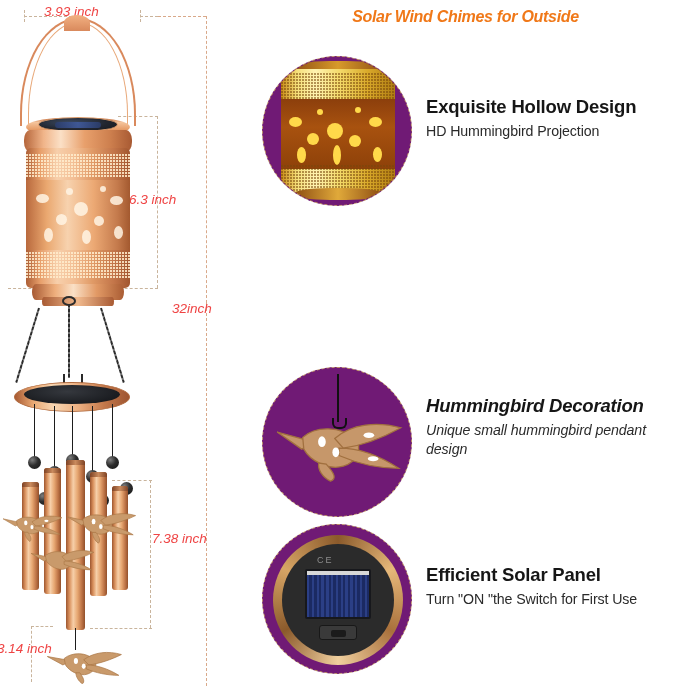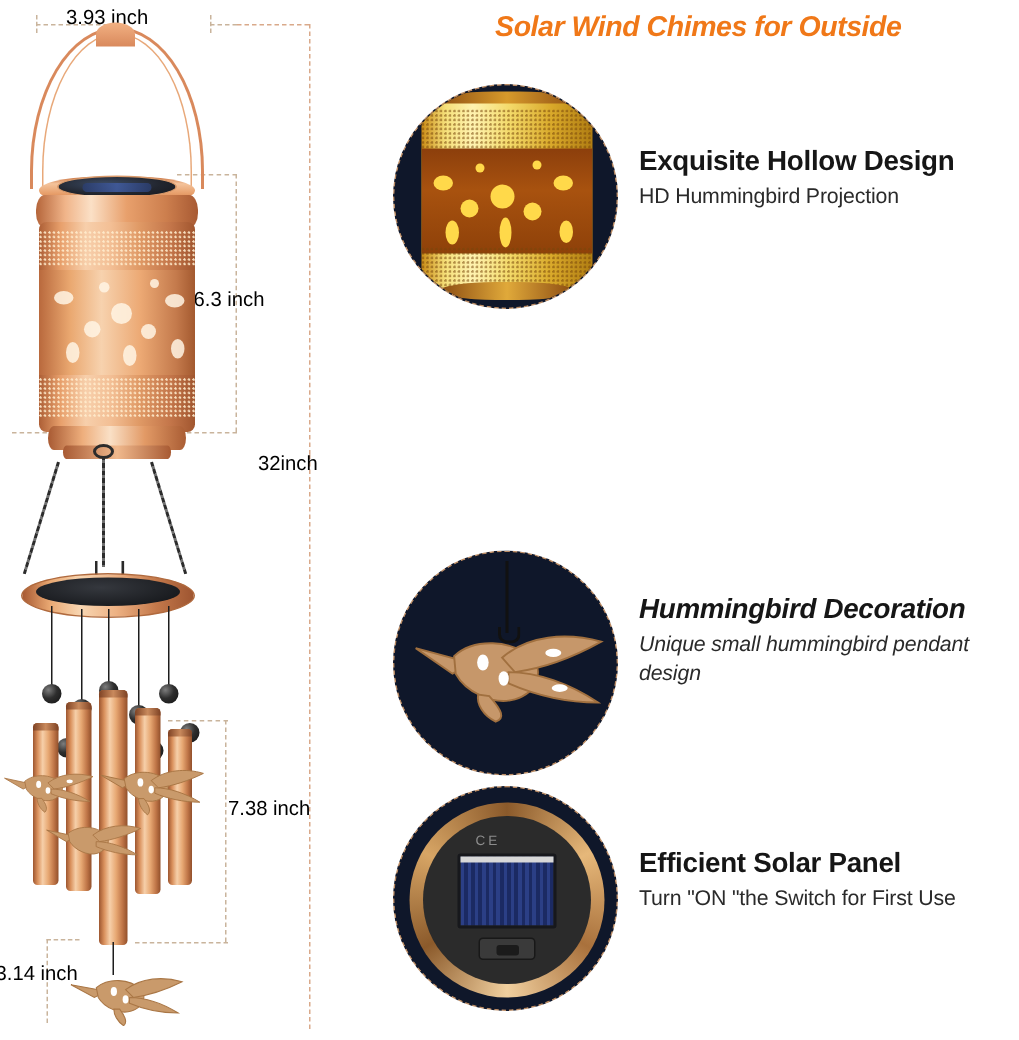--- a/index.html
+++ b/index.html
@@ -12,22 +12,23 @@
   #page { position: relative; width: 679px; height: 693px; background:#fff; }
 
   
   #left-panel { position: absolute; left: 0; top: 0; width: 252px; height: 693px; }
 
   
   .dim-label {
     position: absolute;
     font-family: "Liberation Sans", sans-serif;
     font-size: 13.5px;
-    color: #000000;
+    color: #ef4444;
     white-space: nowrap;
+    font-style: italic;
   }
   .dash-h { position: absolute; height: 0; border-top: 1px dashed #c9b49c; }
   .dash-v { position: absolute; width: 0; border-left: 1px dashed #c9b49c; }
   .dash-v.warm { border-left: 1px dashed #d9a98a; }
   .dash-h.warm { border-top: 1px dashed #d9a98a; }
 
   
   #lantern { position: absolute; left: 8px; top: 18px; width: 140px; height: 285px; }
   .handle {
     position: absolute; left: 12px; top: 0px; width: 116px; height: 108px;
@@ -158,34 +159,34 @@
     position: absolute;
     width: 62px; height: 34px;
   }
   .bird svg { width: 100%; height: 100%; display: block; }
 
   
   #right-panel { position: absolute; left: 252px; top: 0; width: 427px; height: 693px; }
   #title {
     position: absolute; left: 0px; top: 8px; width: 427px;
     font-family: "Liberation Sans", sans-serif;
-    font-size: 19px;
+    font-size: 16px;
     font-weight: bold;
     font-style: italic;
     color: #f07818;
     letter-spacing: -0.3px;
     text-align: center;
   }
 
   .feature { position: absolute; left: 4px; width: 423px; height: 150px; }
   .feature-circle {
     position: absolute; left: 6px; top: 0; width: 150px; height: 150px;
     border: 1.3px dashed #b98a63;
     border-radius: 50%;
-    background: #0f172a;
+    background: #701a75;
     overflow: hidden;
   }
   .feature-text { position: absolute; left: 170px; top: 40px; width: 255px; }
   .feature-title {
     font-size: 18.5px; font-weight: bold; color: #161616;
     line-height: 1.15; letter-spacing: -0.2px;
   }
   .feature-sub {
     font-size: 14.2px; color: #2a2a2a; line-height: 1.32; margin-top: 5px;
     letter-spacing: -0.1px;

